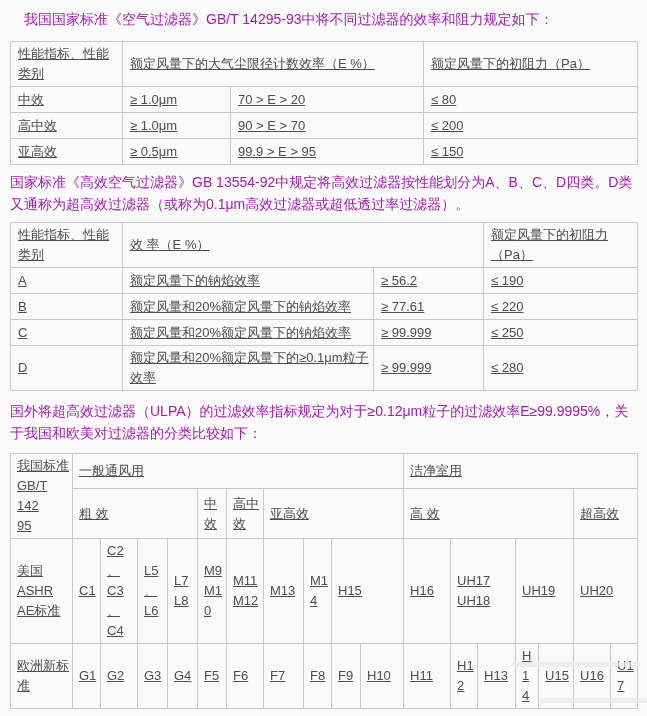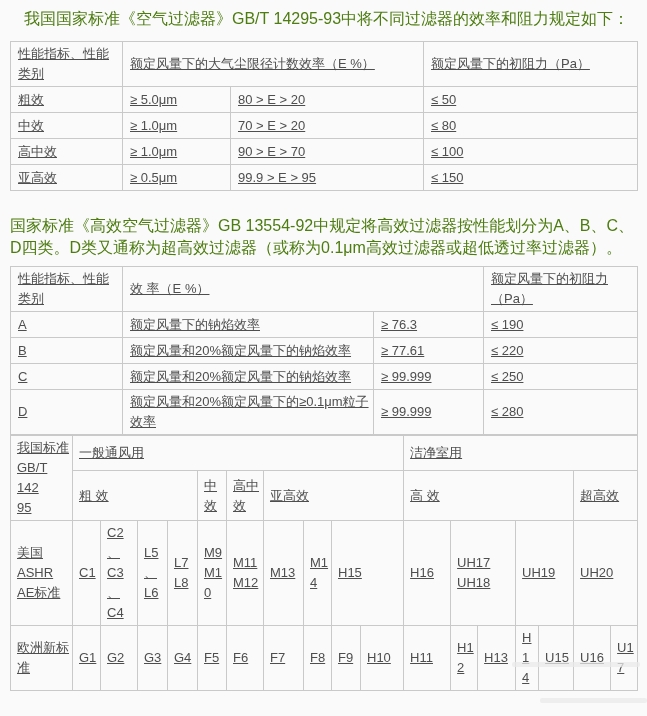--- a/index.html
+++ b/index.html
@@ -5,23 +5,23 @@
   html,body{margin:0;padding:0;}
   body{
     width:647px;height:716px;
     background:#fafafa;
     font-family:"Liberation Sans","DejaVu Sans",sans-serif;
     color:#4e4e4e;
     position:relative;
     overflow:hidden;
   }
   .content{padding:8px 10px 0 10px;}
-  p{font-size:16px;line-height:22px;margin:0;color:#4d7c0f;}
+  p{font-size:14px;line-height:22px;margin:0;color:#a21caf;}
   .p1{text-indent:14px;margin-bottom:11px;}
-  .p2{margin-top:24px;margin-bottom:7px;}
+  .p2{margin-top:6px;margin-bottom:7px;}
   .p3{margin-top:9px;margin-bottom:9px;}
   table{border-collapse:collapse;table-layout:fixed;width:627px;text-decoration:underline;}
   td{
     border:1px solid #c9c9c9;
     font-size:13px;font-weight:normal;
     text-align:left;vertical-align:middle;
     padding:2px 3px 2px 7px;
     line-height:20px;
     color:#4e4e4e;
     overflow:hidden;
@@ -57,36 +57,30 @@
         <col style="width:193px">
         <col style="width:214px">
     </colgroup>
     <tbody>
         <tr>
       <td>性能指标、性能类别</td>
       <td colspan="2">额定风量下的大气尘限径计数效率（E %）</td>
       <td>额定风量下的初阻力（Pa）</td>
     </tr>
     <tr>
-      <td>粗效</td>
-      <td>≥ 5.0μm</td>
-      <td>80 &gt; E &gt; 20</td>
-      <td>≤ 50</td>
-    </tr>
-    <tr>
       <td>中效</td>
       <td>≥ 1.0μm</td>
       <td>70 &gt; E &gt; 20</td>
       <td>≤ 80</td>
     </tr>
     <tr>
       <td>高中效</td>
       <td>≥ 1.0μm</td>
       <td>90 &gt; E &gt; 70</td>
-      <td>≤ 100</td>
+      <td>≤ 200</td>
     </tr>
     <tr>
       <td>亚高效</td>
       <td>≥ 0.5μm</td>
       <td>99.9 &gt; E &gt; 95</td>
       <td>≤ 150</td>
     </tr>
   </tbody>
     </table>
 
@@ -101,21 +95,21 @@
     </colgroup>
     <tbody>
         <tr>
       <td>性能指标、性能类别</td>
       <td colspan="2">效 率（E %）</td>
       <td>额定风量下的初阻力（Pa）</td>
     </tr>
     <tr>
       <td>A</td>
       <td>额定风量下的钠焰效率</td>
-      <td>≥ 76.3</td>
+      <td>≥ 56.2</td>
       <td>≤ 190</td>
     </tr>
     <tr>
       <td>B</td>
       <td>额定风量和20%额定风量下的钠焰效率</td>
       <td>≥ 77.61</td>
       <td>≤ 220</td>
     </tr>
     <tr>
       <td>C</td>
@@ -125,20 +119,21 @@
     </tr>
     <tr class="tall">
       <td>D</td>
       <td>额定风量和20%额定风量下的≥0.1μm粒子效率</td>
       <td>≥ 99.999</td>
       <td>≤ 280</td>
     </tr>
   </tbody>
     </table>
 
+  <p class="p3">国外将超高效过滤器（ULPA）的过滤效率指标规定为对于≥0.12μm粒子的过滤效率E≥99.9995%，关于我国和欧美对过滤器的分类比较如下：</p>
 
   <table class="t3">
     <colgroup>
       <col style="width:62px">
         <col style="width:28px">
         <col style="width:37px">
         <col style="width:30px">
       <col style="width:30px">
         <col style="width:29px">
         <col style="width:37px">

